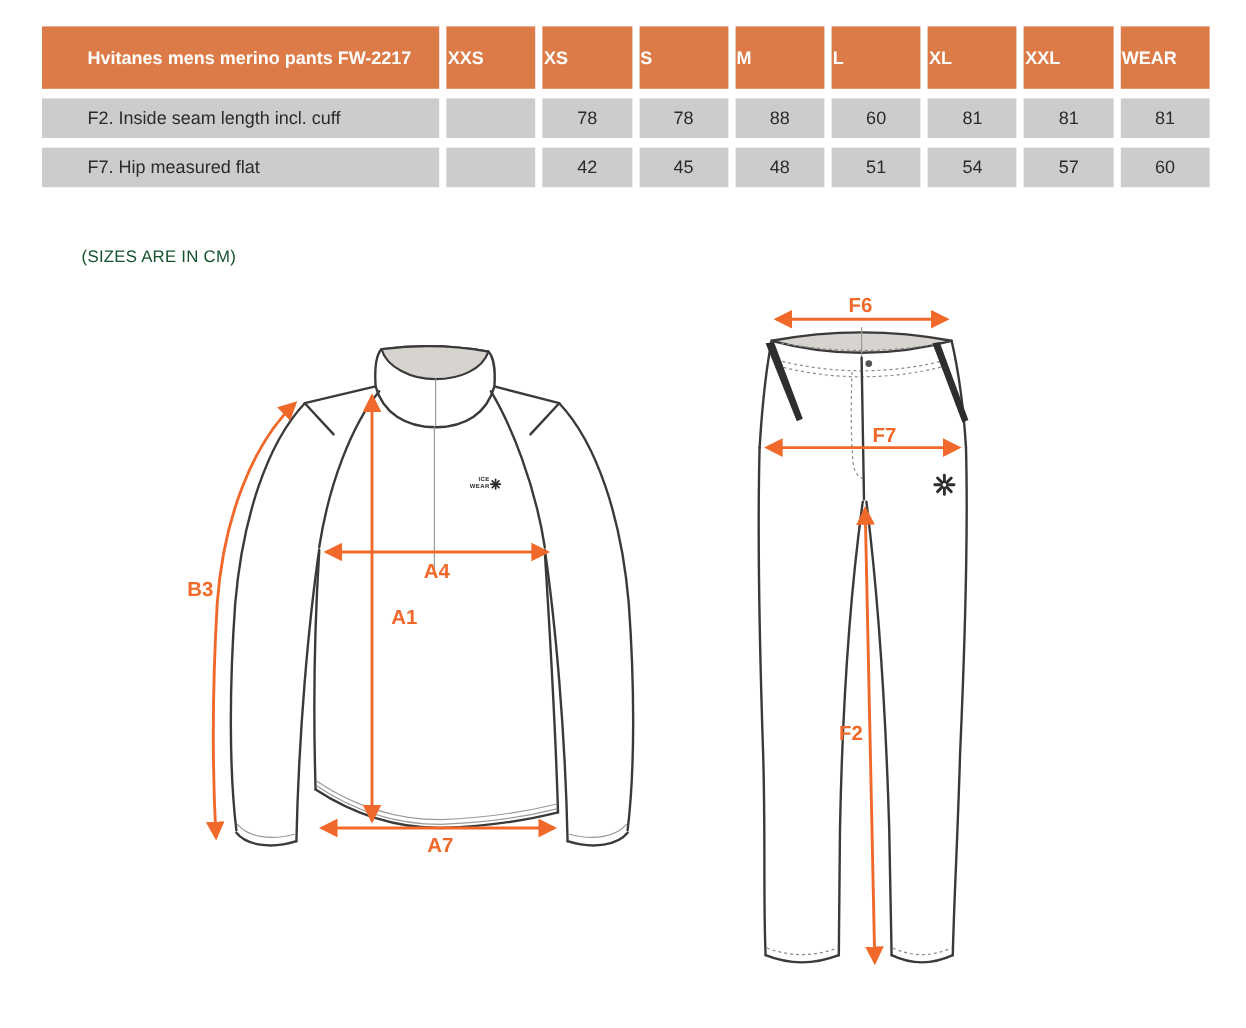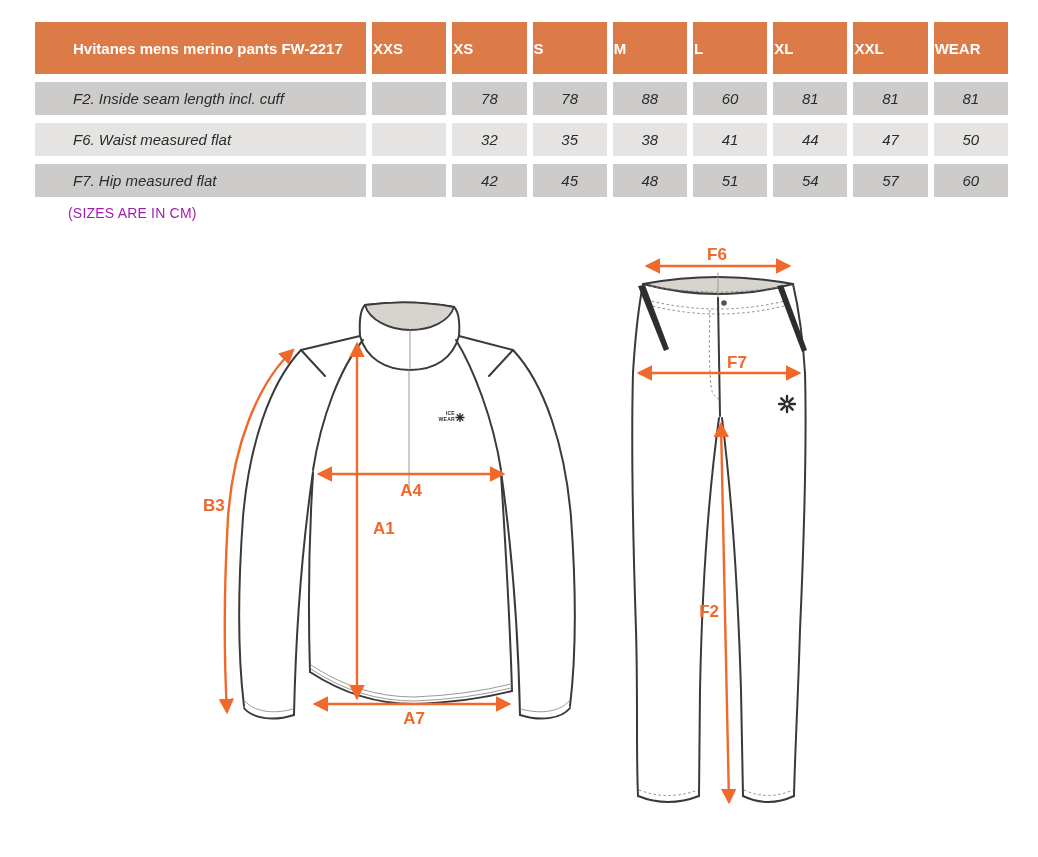--- a/index.html
+++ b/index.html
@@ -14,32 +14,32 @@
     table-layout:fixed; width:985px;
   }
   .size-table th, .size-table td { margin:0; overflow:hidden; white-space:nowrap; }
   .size-table th {
     height:50px; background:#DC7B47; color:#ffffff;
     font-size:15px; font-weight:bold; text-align:left; vertical-align:middle;
   }
   .size-table th.title-cell { text-align:left; padding-left:38px; }
   .size-table td {
     height:31px; font-size:15px; color:#2b2b2b;
-    text-align:center; vertical-align:middle;font-style:italic;
+    text-align:center; vertical-align:middle;
   }
   .size-table td.label-cell { text-align:left; padding-left:38px; }
   tr.row-dark td { background:#CDCCCA; }
   tr.row-light td { background:#E5E4E2; }
   
   .sizes-note {
     position:absolute; left:68px; top:205px;
-    color:#a21caf; font-size:14px; letter-spacing:0.2px;
+    color:#14532d; font-size:14px; letter-spacing:0.2px;
   }
   
-  .shirt-figure  { position:absolute; left:150px; top:272px; width:420px; height:480px;margin-left:47px; }
+  .shirt-figure  { position:absolute; left:150px; top:258px; width:420px; height:480px; }
   .pants-figure  { position:absolute; left:605px; top:240px; width:240px; height:610px; }
   svg { display:block; }
   .outline  { fill:none; stroke:#3a3a3a; stroke-width:2; stroke-linecap:round; stroke-linejoin:round; }
   .thinline { fill:none; stroke:#9a9a96; stroke-width:1; stroke-linecap:round; }
   .dashline { fill:none; stroke:#8a8a86; stroke-width:1; stroke-dasharray:2.5 2.5; }
   .arrow    { fill:none; stroke:#F0692B; stroke-width:2.4; }
   .dimlabel { fill:#F0692B; font-family:"Liberation Sans",sans-serif; font-size:17px; font-weight:bold; }
   .logotext { fill:#2b2b2b; font-family:"Liberation Sans",sans-serif; font-size:5px; font-weight:bold; letter-spacing:0.3px; }
 </style>
 </head>
@@ -75,31 +75,20 @@
       <td class="label-cell">F2. Inside seam length incl. cuff</td>
       <td></td>
       <td>78</td>
       <td>78</td>
       <td>88</td>
       <td>60</td>
       <td>81</td>
       <td>81</td>
       <td>81</td>
     </tr>
-    <tr class="row-light">
-      <td class="label-cell">F6. Waist measured flat</td>
-      <td></td>
-      <td>32</td>
-      <td>35</td>
-      <td>38</td>
-      <td>41</td>
-      <td>44</td>
-      <td>47</td>
-      <td>50</td>
-    </tr>
     <tr class="row-dark">
       <td class="label-cell">F7. Hip measured flat</td>
       <td></td>
       <td>42</td>
       <td>45</td>
       <td>48</td>
       <td>51</td>
       <td>54</td>
       <td>57</td>
       <td>60</td>

